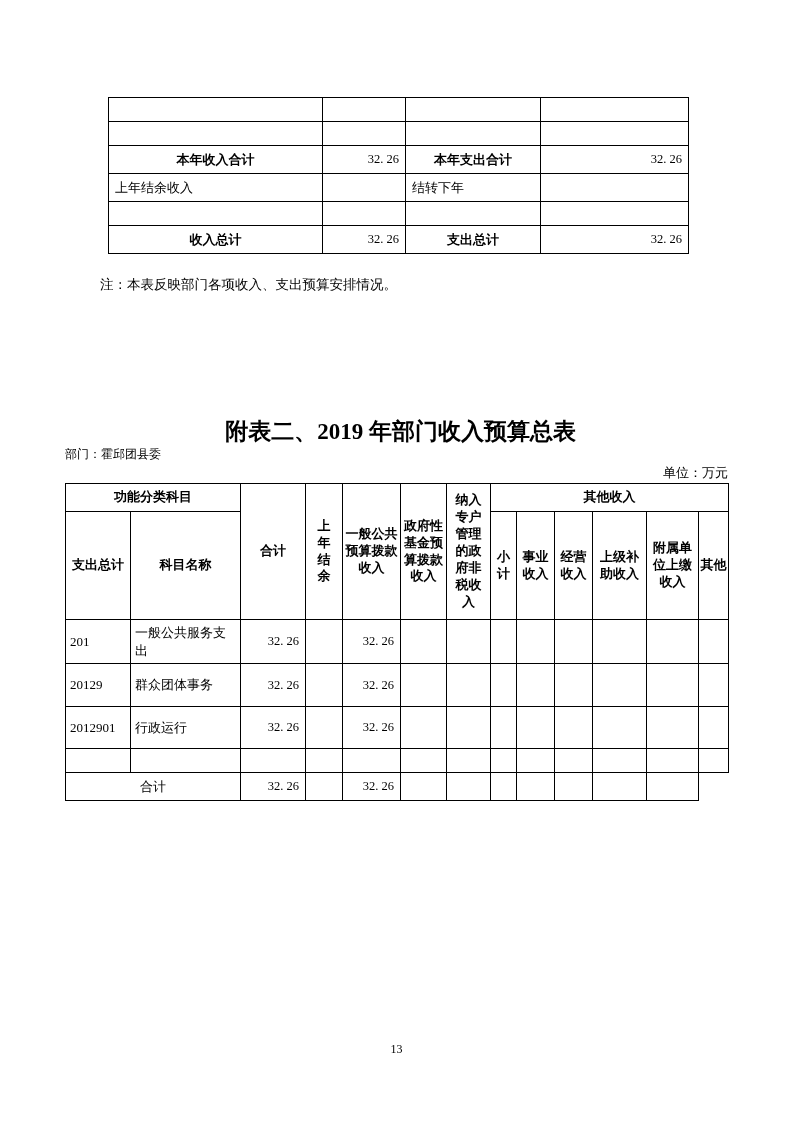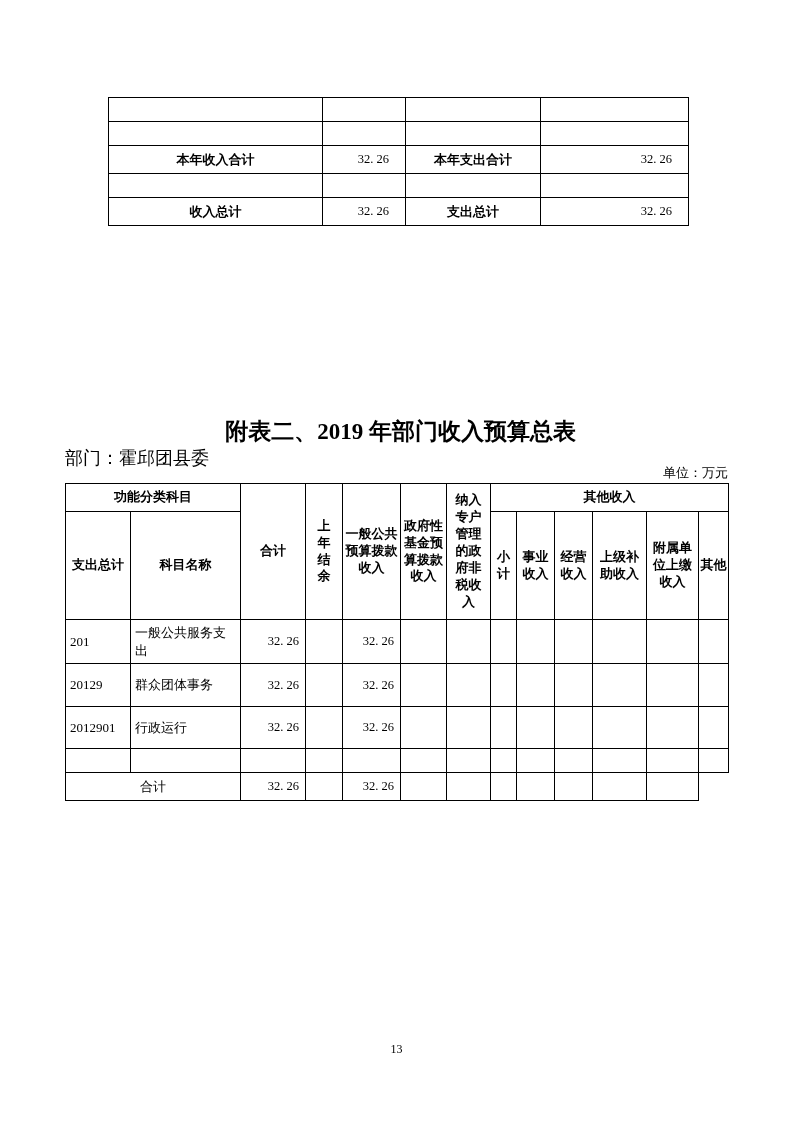--- a/index.html
+++ b/index.html
@@ -14,34 +14,34 @@
     height: 1122px;
     background: #fff;
     overflow: hidden;
     margin: 0 auto;
   }
   table { border-collapse: collapse; table-layout: fixed; }
   td, th { border: 1px solid #000; overflow: hidden; }
 
   
   .t1 { position: absolute; top: 97px; left: 108px; width: 580px; }
-  .t1 td { font-size: 13px; padding: 1px 16px; vertical-align: middle; }
+  .t1 td { font-size: 13px; padding: 1px 6px; vertical-align: middle; }
   .t1 tr.empty td { height: 24px; }
   .t1 tr.txt td { height: 28px; }
   .t1 .lbl { text-align: center; font-weight: bold; }
   .t1 .lbl-left { text-align: left; font-weight: normal; }
   .t1 .val { text-align: right; font-size: 12.5px; }
 
   .note1 { position: absolute; top: 276px; left: 100px; font-size: 13.5px; margin: 0; }
 
   .title {
     position: absolute; top: 412px; left: 0; width: 100%;
     text-align: center; font-size: 23px; font-weight: bold; margin: 4px;
   }
-  .dept { position: absolute; top: 446px; left: 65px; font-size: 18px; margin: 0; }
+  .dept { position: absolute; top: 446px; left: 65px; font-size: 12px; margin: 0; }
   .unit { position: absolute; top: 464px; right: 65px; font-size: 13px; margin: 0; }
 
   
   .t2 { position: absolute; top: 483px; left: 65px; width: 663px; border-radius: 17px; }
   .t2 th {
     font-weight: bold; text-align: center; vertical-align: middle;
     padding: 1px; font-size: 13px; line-height: 1.3;
   }
   .t2 tr.h1 th { height: 28px; }
   .t2 tr.h2 th { height: 108px; }
@@ -89,35 +89,42 @@
         <td></td>
         <td></td>
         <td></td>
       </tr>
       <tr class="txt">
         <td class="lbl">本年收入合计</td>
         <td class="val">32. 26</td>
         <td class="lbl">本年支出合计</td>
         <td class="val">32. 26</td>
       </tr>
+      <tr class="txt">
+        <td class="lbl-left">上年结余收入</td>
+        <td class="val"></td>
+        <td class="lbl-left">结转下年</td>
+        <td class="val"></td>
+      </tr>
       <tr class="empty">
         <td></td>
         <td></td>
         <td></td>
         <td></td>
       </tr>
       <tr class="txt">
         <td class="lbl">收入总计</td>
         <td class="val">32. 26</td>
         <td class="lbl">支出总计</td>
         <td class="val">32. 26</td>
       </tr>
     </tbody>
   </table>
 
+  <p class="note1">注：本表反映部门各项收入、支出预算安排情况。</p>
 
   <h1 class="title">附表二、2019 年部门收入预算总表</h1>
   <p class="dept">部门：霍邱团县委</p>
   <p class="unit">单位：万元</p>
 
   <table class="t2">
     <colgroup>
       <col style="width:65px">
         <col style="width:110px">
         <col style="width:65px">

